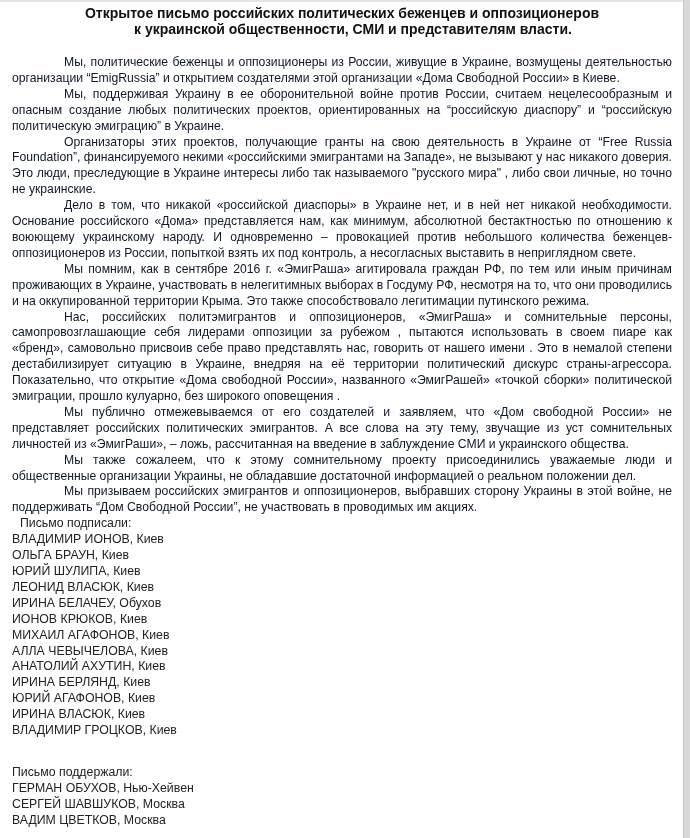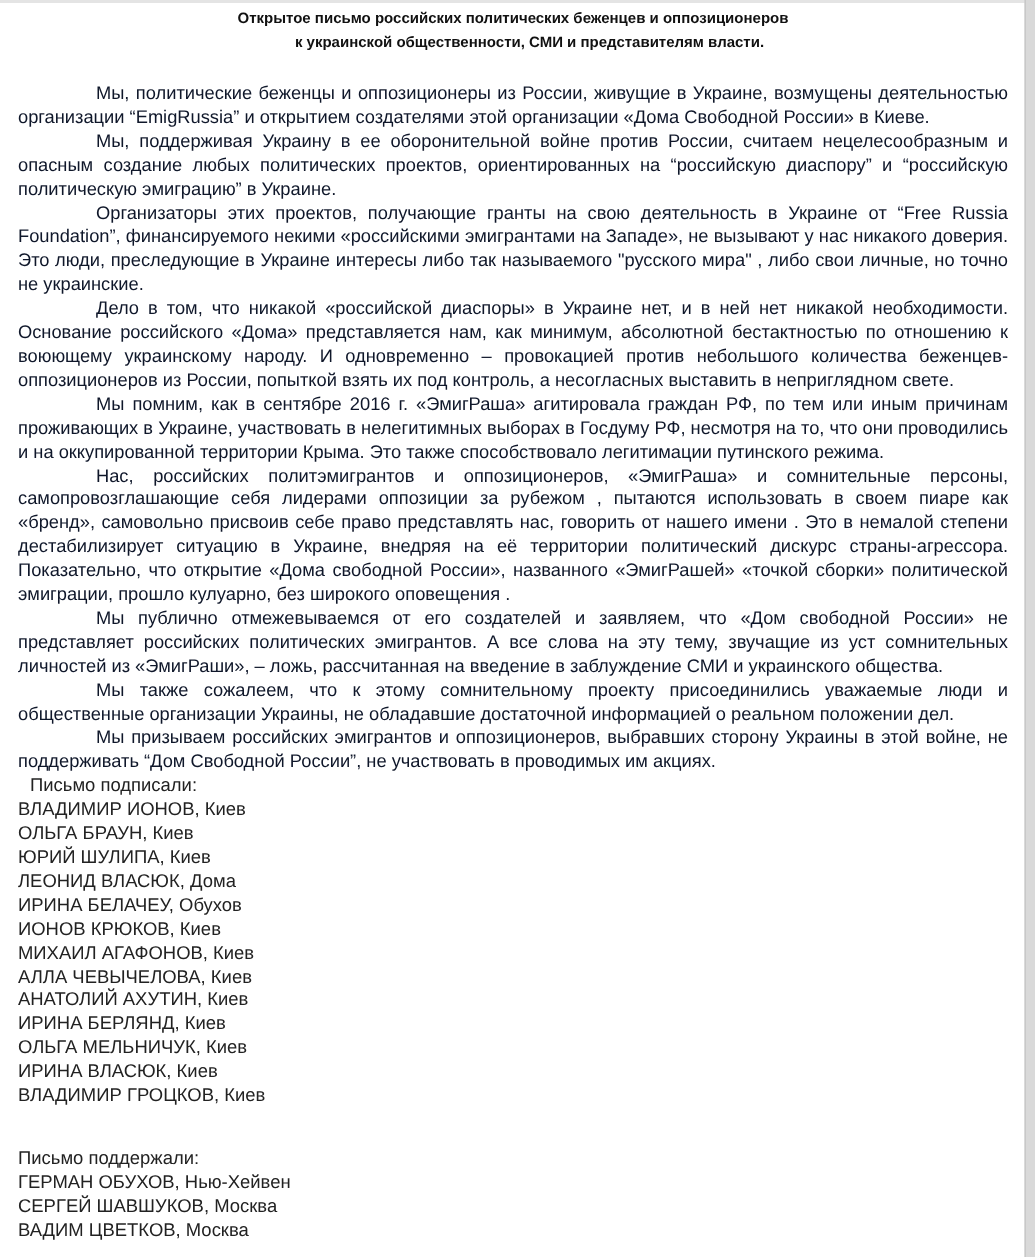--- a/index.html
+++ b/index.html
@@ -7,21 +7,21 @@
     width: 690px; height: 838px; overflow: hidden;
     background: #ffffff;
     font-family: "Liberation Sans", sans-serif;
     color: #1a1a1a;
     position: relative;
   }
   .top-border { position: absolute; left: 0; top: 0; width: 690px; height: 2px; background: #e4e4e4; }
   .right-bar { position: absolute; right: 0; top: 0; width: 6px; height: 838px; background: #d9d9d9; border-left: 1px solid #c8c8c8; }
   .page { position: absolute; left: 12px; top: 5px; width: 660px; }
   .title {
-    text-align: center; font-weight: bold; font-size: 10px; line-height: 16px;
+    text-align: center; font-weight: bold; font-size: 14px; line-height: 16px;
     margin: 0 0 18px 0; color: #111;
   }
   .title span { display: block; }
   .title .l2 { padding-left: 22px; }
   .body p {
     margin: 0; font-size: 12.2px; line-height: 15.9px; text-align: justify;
     text-indent: 52px; color: #0f172a;
   }
   .signers { font-size: 12.3px; line-height: 15.9px; color: #222; }
   .signers .hdr { padding-left: 8px; }
@@ -50,28 +50,28 @@
     <p>Мы публично отмежевываемся от его создателей и заявляем, что «Дом свободной России» не представляет российских политических эмигрантов. А все слова на эту тему, звучащие из уст сомнительных личностей из «ЭмигРаши», – ложь, рассчитанная на введение в заблуждение СМИ и украинского общества.</p>
     <p>Мы также сожалеем, что к этому сомнительному проекту присоединились уважаемые люди и общественные организации Украины, не обладавшие достаточной информацией о реальном положении дел.</p>
     <p>Мы призываем российских эмигрантов и оппозиционеров, выбравших сторону Украины в этой войне, не поддерживать “Дом Свободной России”, не участвовать в проводимых им акциях.</p>
   </div>
 
   <div class="signers">
     <div class="hdr">Письмо подписали:</div>
     <div class="row">ВЛАДИМИР ИОНОВ, Киев</div>
     <div class="row">ОЛЬГА БРАУН, Киев</div>
     <div class="row">ЮРИЙ ШУЛИПА, Киев</div>
-    <div class="row">ЛЕОНИД ВЛАСЮК, Дома</div>
+    <div class="row">ЛЕОНИД ВЛАСЮК, Киев</div>
     <div class="row">ИРИНА БЕЛАЧЕУ, Обухов</div>
     <div class="row">ИОНОВ КРЮКОВ, Киев</div>
     <div class="row">МИХАИЛ АГАФОНОВ, Киев</div>
     <div class="row">АЛЛА ЧЕВЫЧЕЛОВА, Киев</div>
     <div class="row">АНАТОЛИЙ АХУТИН, Киев</div>
     <div class="row">ИРИНА БЕРЛЯНД, Киев</div>
-    <div class="row">ОЛЬГА МЕЛЬНИЧУК, Киев</div>
+    <div class="row">ЮРИЙ АГАФОНОВ, Киев</div>
     <div class="row">ИРИНА ВЛАСЮК, Киев</div>
     <div class="row">ВЛАДИМИР ГРОЦКОВ, Киев</div>
   </div>
 
   <div class="support">
     <div>Письмо поддержали:</div>
     <div class="row">ГЕРМАН ОБУХОВ, Нью-Хейвен</div>
     <div class="row">СЕРГЕЙ ШАВШУКОВ, Москва</div>
     <div class="row">ВАДИМ ЦВЕТКОВ, Москва</div>
   </div>

